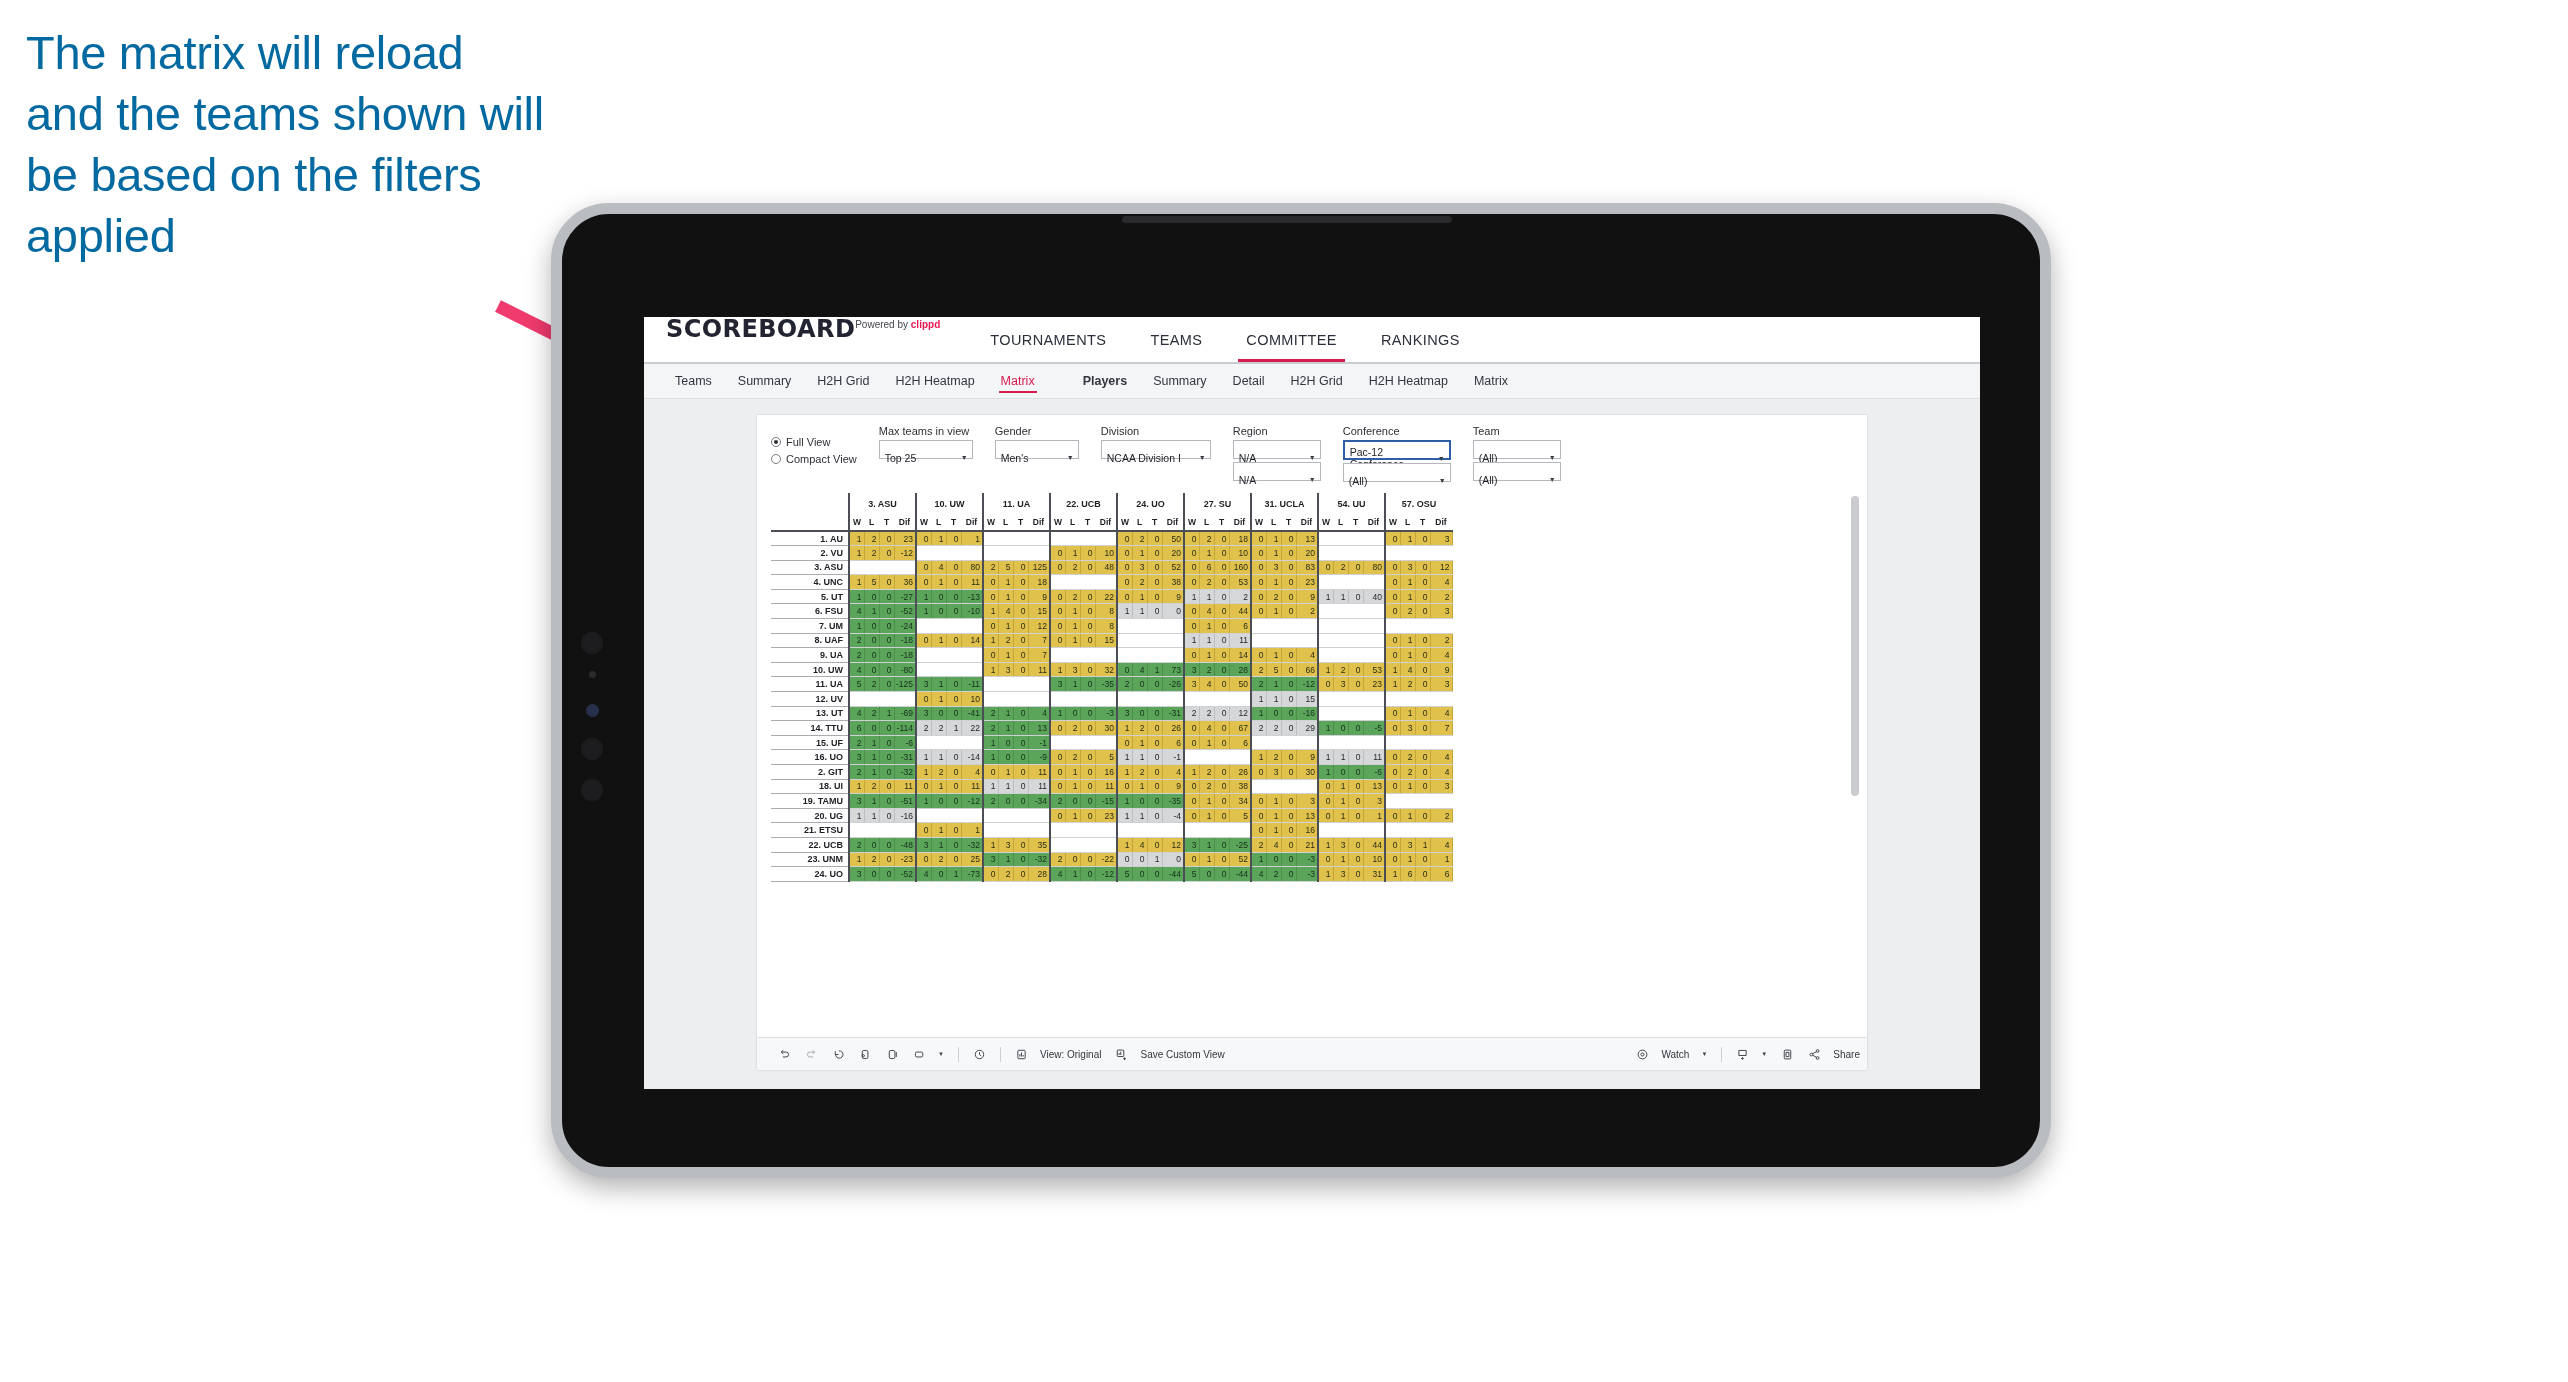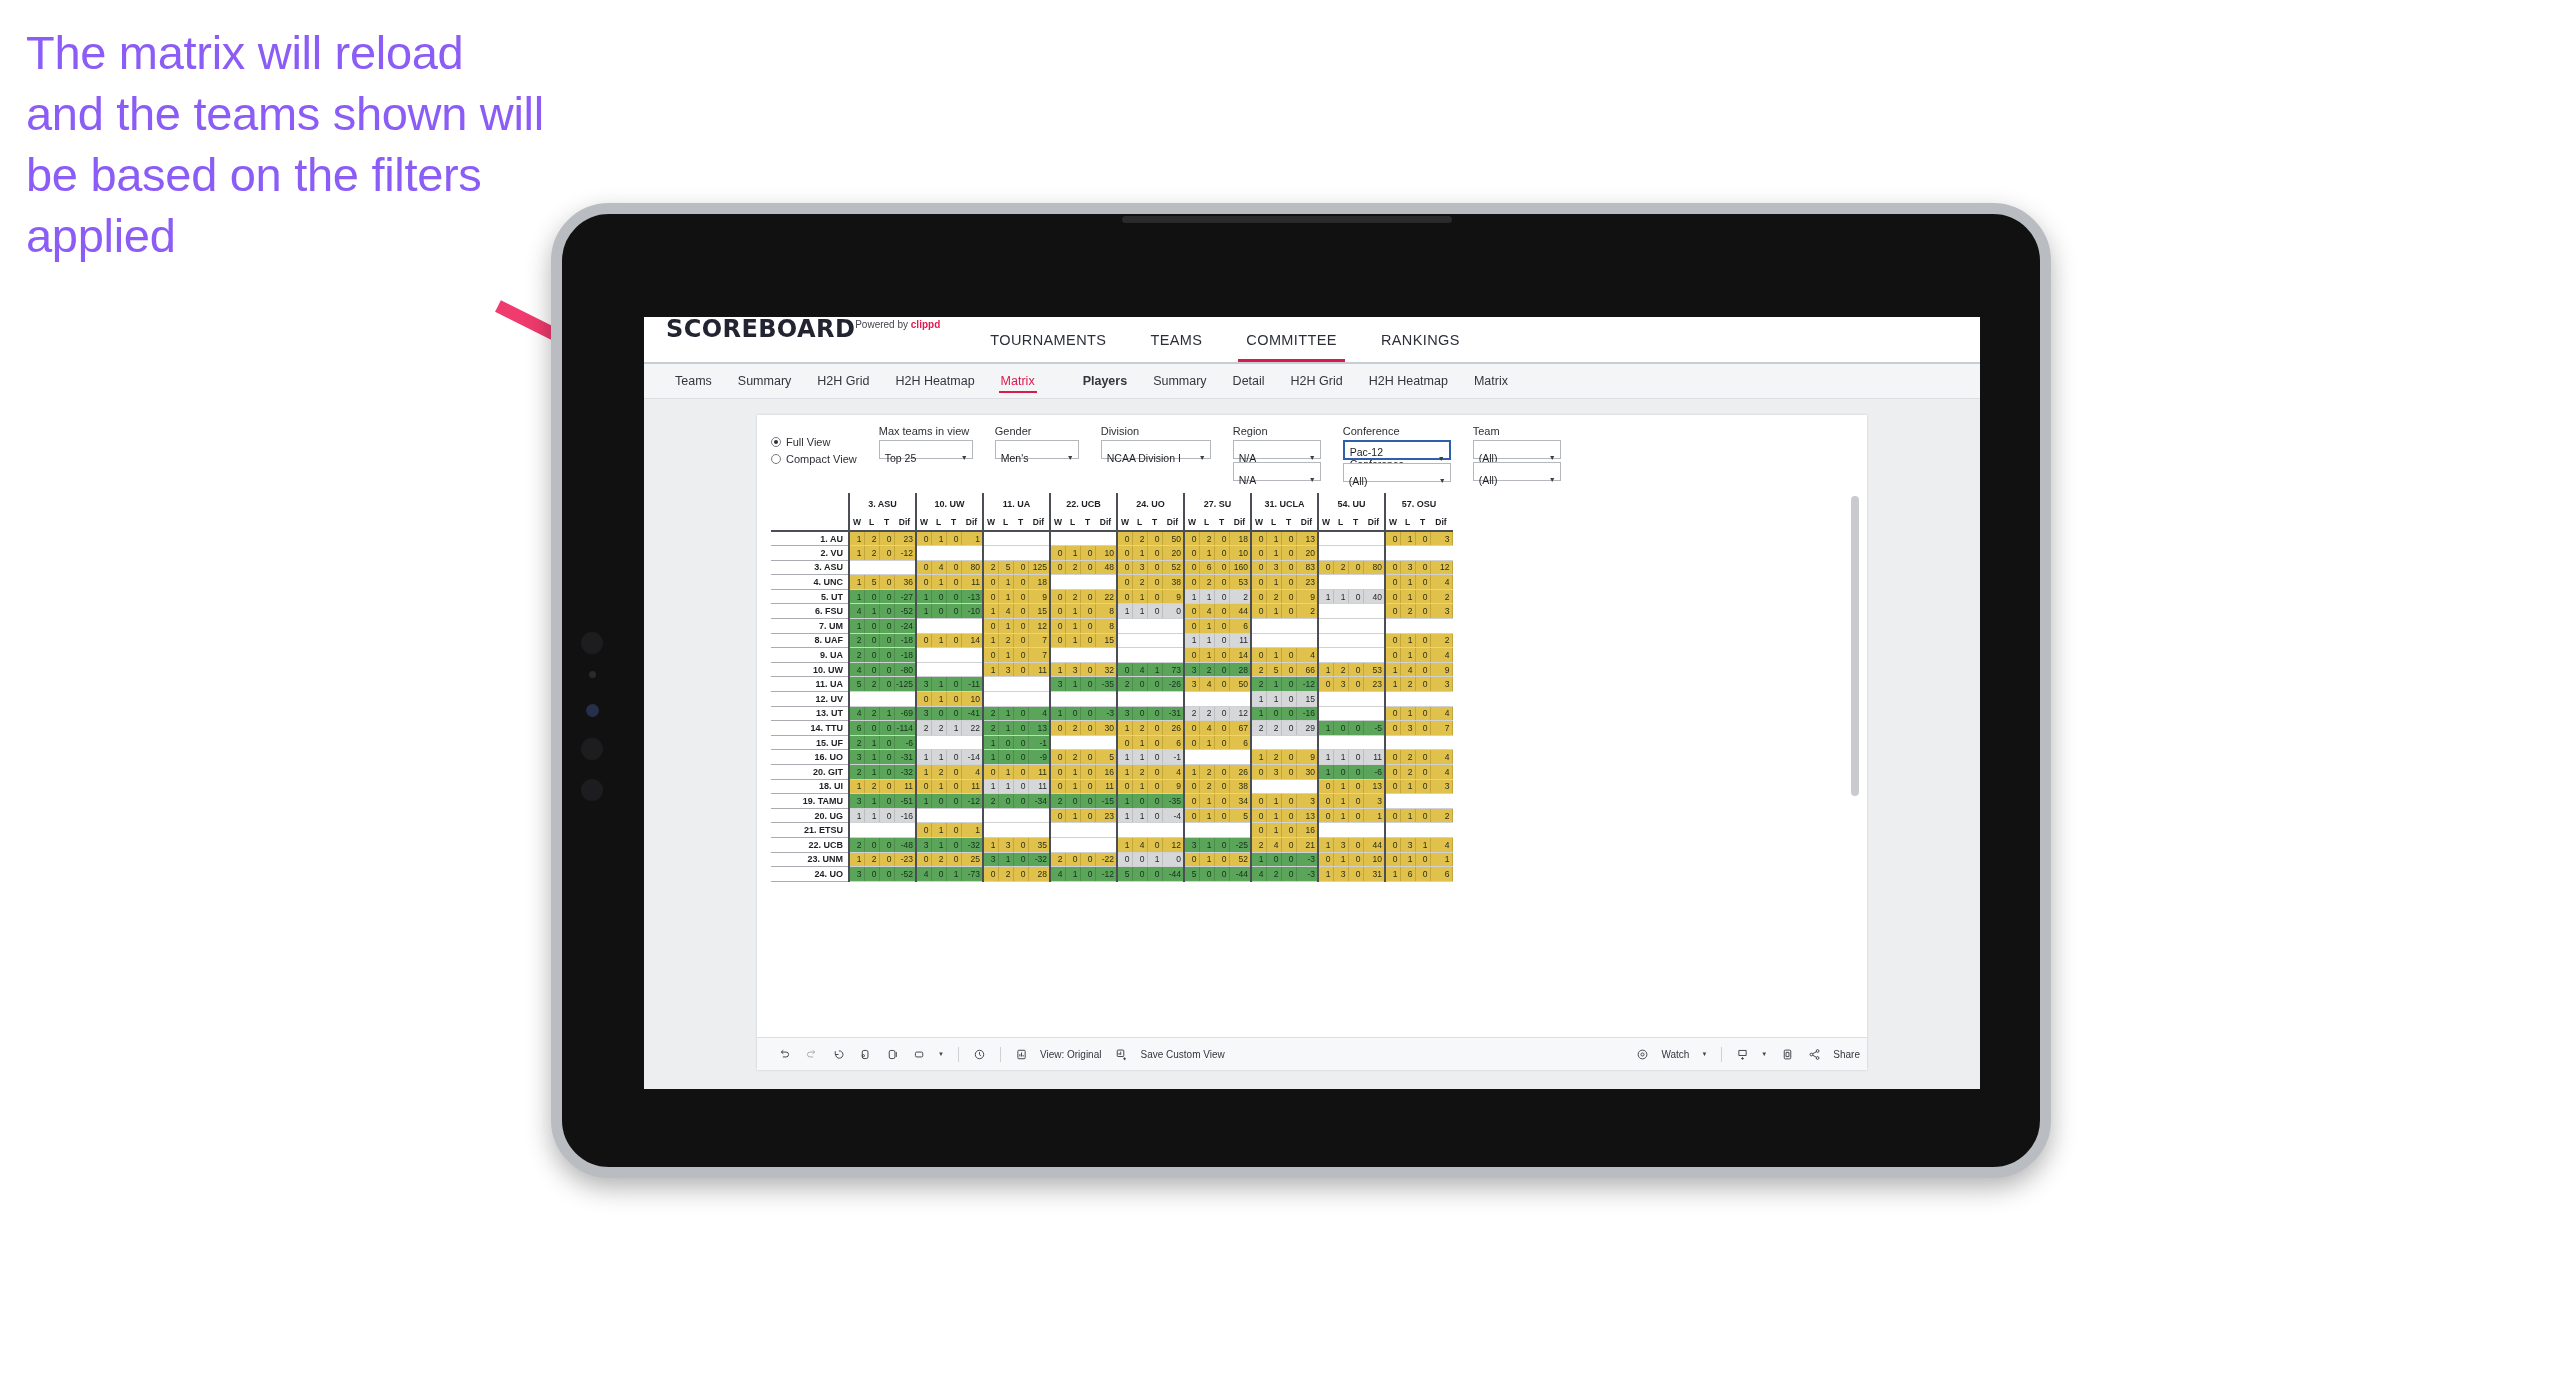--- a/index.html
+++ b/index.html
@@ -5,21 +5,21 @@
   * { box-sizing: border-box; }
   html, body { margin:0; padding:0; }
   body {
     width:2568px; height:1382px; background:#ffffff;
     font-family:"Liberation Sans", sans-serif; overflow:hidden; position:relative;
   }
 
   
   #annotation {
     position:absolute; left:26px; top:22px; width:520px;
-    font-size:47px; line-height:1.30; color:#8b5cf6; letter-spacing:-0.3px;
+    font-size:47px; line-height:1.30; color:#0369a1; letter-spacing:-0.3px;
   }
   #arrow { position:absolute; left:490px; top:300px; width:420px; height:230px; }
 
   
   #tablet {
     position:absolute; left:551px; top:203px; width:1500px; height:975px;
     background:#111112; border-radius:58px;
     border:11px solid #b9bcc0;
     box-shadow:0 10px 26px rgba(0,0,0,.30);
   }
@@ -801,21 +801,21 @@
                   <td class="cell gray w-w first">1</td>
                   <td class="cell gray w-l">1</td>
                   <td class="cell gray w-t">0</td>
                   <td class="cell gray w-dif">11</td>
                   <td class="cell gold w-w first">0</td>
                   <td class="cell gold w-l">2</td>
                   <td class="cell gold w-t">0</td>
                   <td class="cell gold w-dif">4</td>
                 </tr>
                 <tr>
-                  <th class="rowhead">20. GIT</th>
+                  <th class="rowhead">2. GIT</th>
                   <td class="cell green w-w first">2</td>
                   <td class="cell green w-l">1</td>
                   <td class="cell green w-t">0</td>
                   <td class="cell green w-dif">-32</td>
                   <td class="cell gold w-w first">1</td>
                   <td class="cell gold w-l">2</td>
                   <td class="cell gold w-t">0</td>
                   <td class="cell gold w-dif">4</td>
                   <td class="cell gold w-w first">0</td>
                   <td class="cell gold w-l">1</td>

